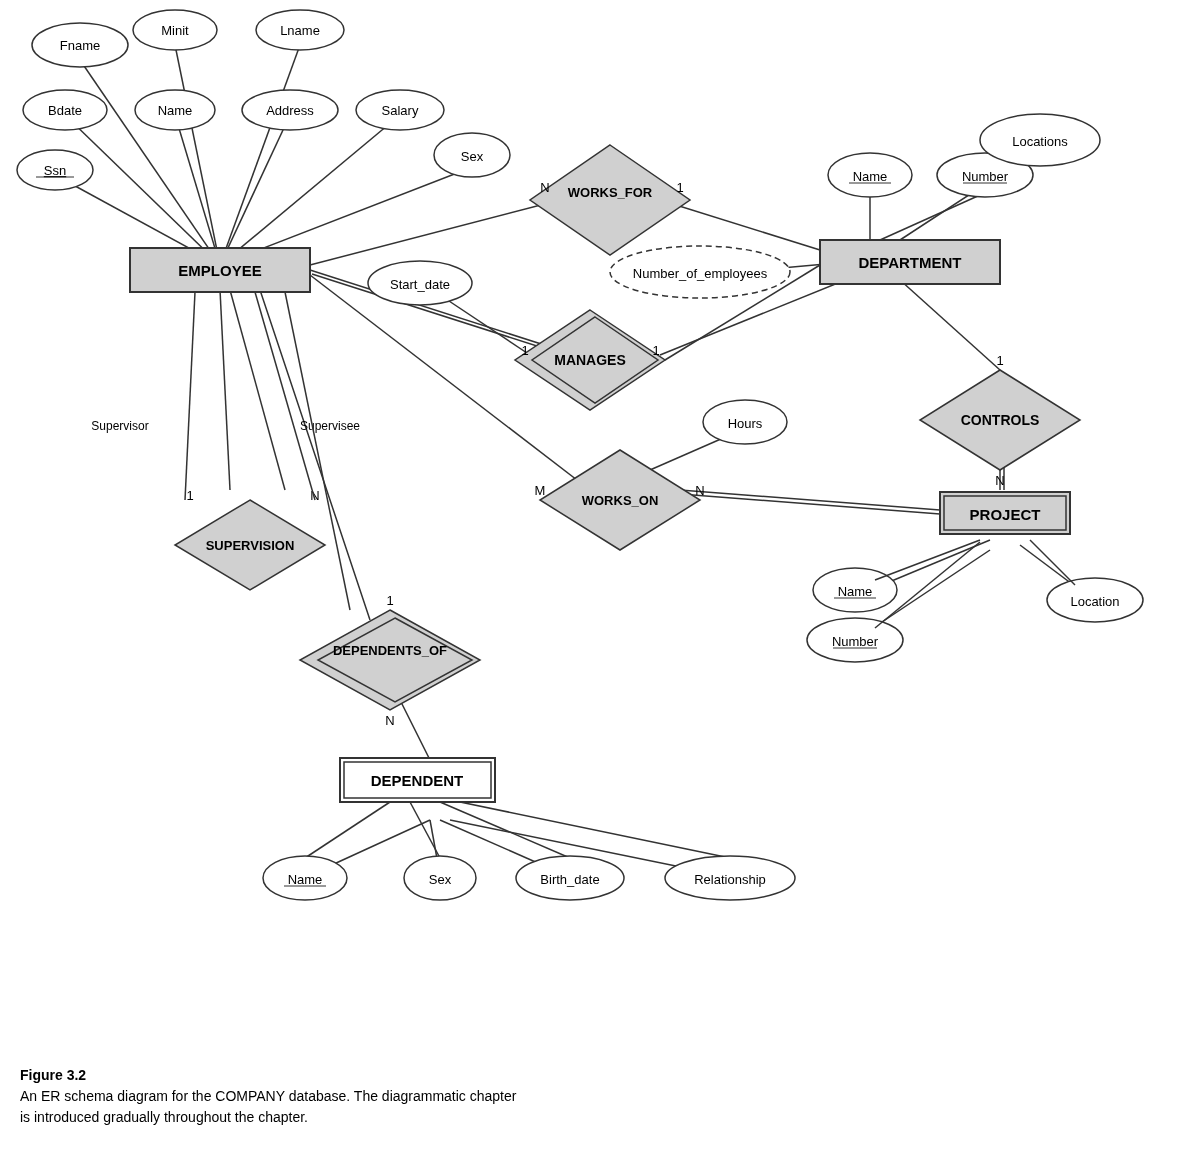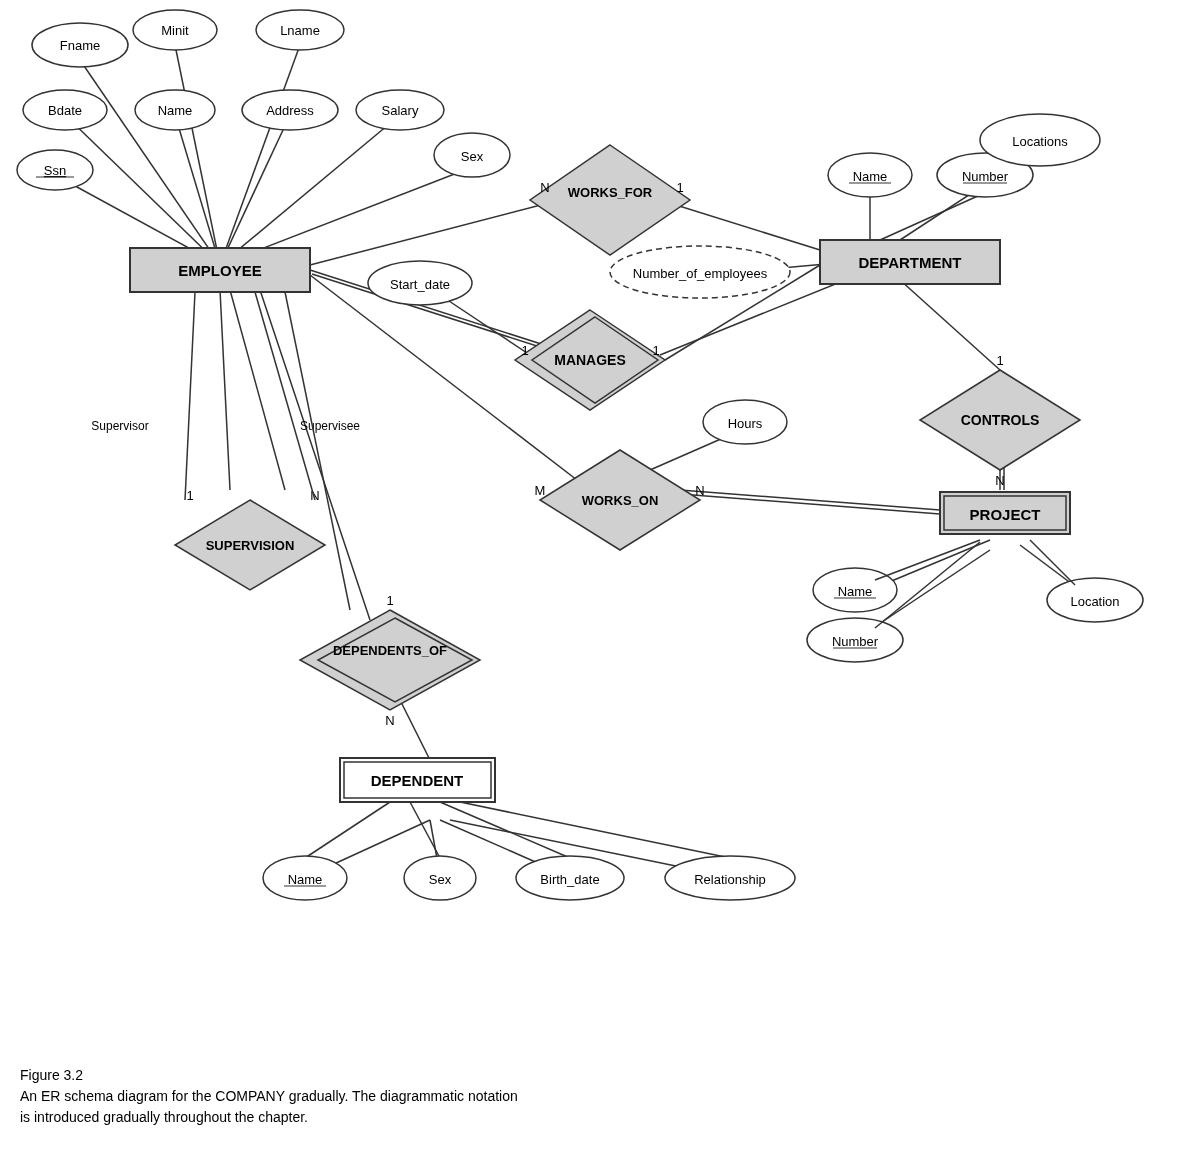--- a/index.html
+++ b/index.html
@@ -18,21 +18,21 @@
       height: 1060px;
     }
     .caption {
       position: absolute;
       top: 1065px;
       left: 20px;
       font-size: 14px;
       line-height: 1.5;
     }
     .caption-title {
-      font-weight: normal;
+      font-weight: bold;
       font-size: 14px;
     }
   </style>
 </head>
 <body>
 
 <svg id="er-diagram" xmlns="http://www.w3.org/2000/svg">
   <defs>
     <marker id="none" markerWidth="0" markerHeight="0"></marker>
   </defs>
@@ -253,15 +253,15 @@
 
   <ellipse cx="730" cy="878" rx="65" ry="22" fill="white" stroke="#333" stroke-width="1.5"></ellipse>
   <text x="730" y="884" text-anchor="middle" font-size="13" font-family="Arial">Relationship</text>
 
   <line x1="665" y1="360" x2="820" y2="265" stroke="#333" stroke-width="1.5"></line>
 
 </svg>
 
 <div class="caption">
   <span class="caption-title">Figure 3.2</span><br>
-  <span>An ER schema diagram for the COMPANY gradually. The diagrammatic notation</span><br>
+  <span>An ER schema diagram for the COMPANY database. The diagrammatic chapter</span><br>
   <span>is introduced gradually throughout the chapter.</span>
 </div>
 
 </body></html>

